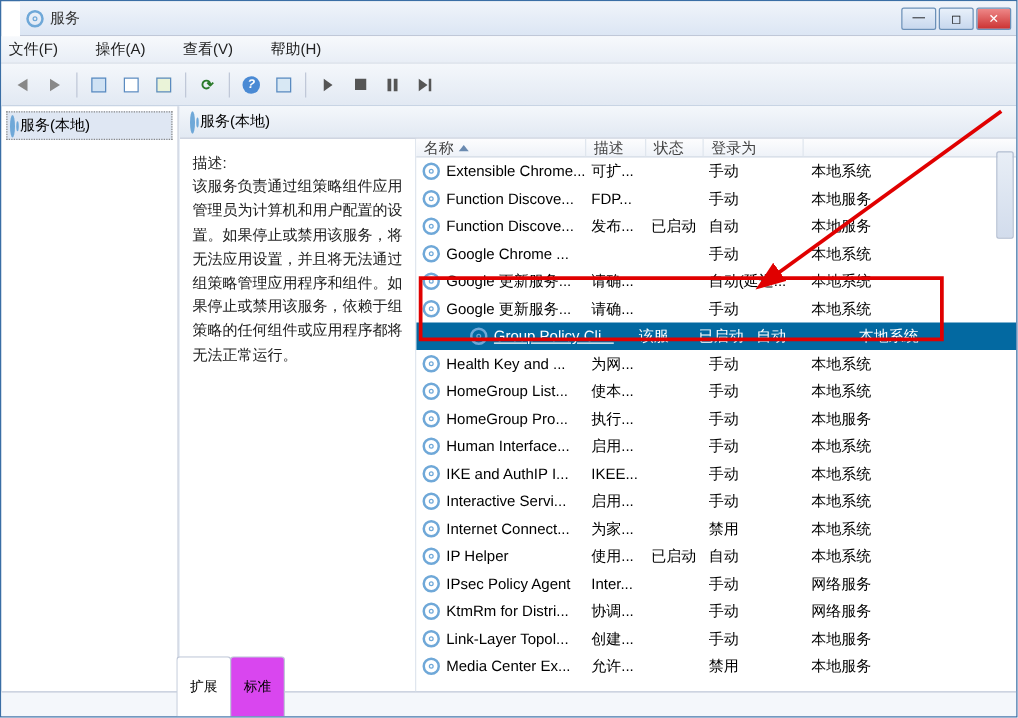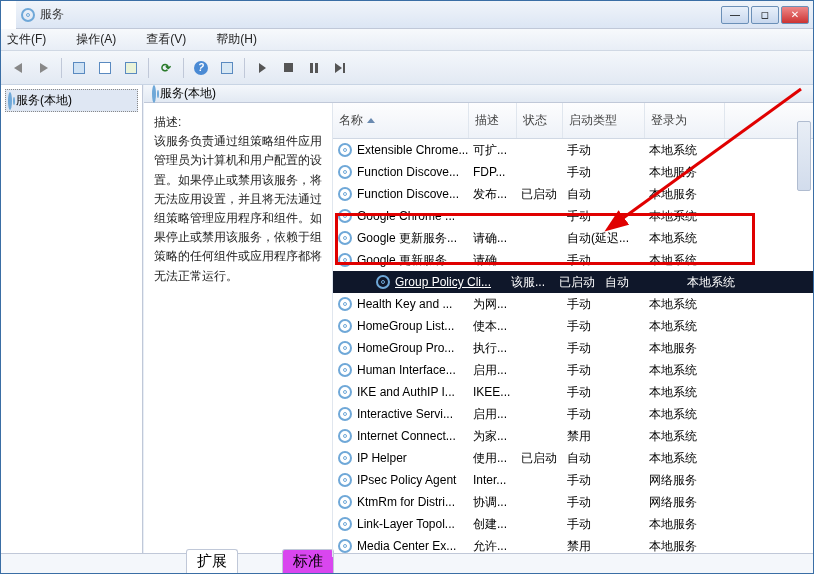--- a/index.html
+++ b/index.html
@@ -24,34 +24,34 @@
 .body-split{display:flex;height:calc(100% - 28px - 22px - 34px - 20px);}
 .left-pane{width:142px;border-right:1px solid #c0c8d8;padding:4px;}
 .node{display:flex;align-items:center;gap:4px;padding:2px;}
 .node.sel{background:#dfe7f3;border:1px dotted #888;}
 .right-pane{flex:1;display:flex;flex-direction:column;border-left:1px solid #e8eef6;}
 .right-header{height:26px;background:linear-gradient(#f4f7fb,#e2e9f3);display:flex;align-items:center;padding:0 8px;gap:4px;border-bottom:1px solid #c0c8d8;}
 .body-content{flex:1;display:flex;}
 .desc-pane{width:188px;padding:10px 10px;color:#222;line-height:1.6;}
 .desc-title{font-weight:bold;margin-bottom:12px;}
 .list-pane{flex:1;position:relative;border-left:1px solid #e0e6ee;}
-.cols{height:36px;background:linear-gradient(#fdfdfe,#eef2f8);display:flex;align-items:center;border-bottom:1px solid #d0d8e4;}
+.cols{height:15px;background:linear-gradient(#fdfdfe,#eef2f8);display:flex;align-items:center;border-bottom:1px solid #d0d8e4;}
 .col{padding:0 6px;border-right:1px solid #e0e6ee;height:100%;display:flex;align-items:center;color:#444;}
 .col.sort:after{content:"";display:inline-block;margin-left:4px;width:0;height:0;border-left:4px solid transparent;border-right:4px solid transparent;border-bottom:5px solid #6a8ab0;}
 .c0{width:136px;} .c1{width:48px;} .c2{width:46px;} .c3{width:82px;} .c4{width:80px;}
 .rows{overflow:auto;height:calc(100% - 24px);} 
 .row{height:22px;display:flex;align-items:center;padding-left:4px;}
 .row .ricon{width:16px;height:16px;margin-right:4px;display:inline-flex;align-items:center;justify-content:center;}
 .row span{white-space:nowrap;overflow:hidden;text-overflow:ellipsis;}
 .r0{width:116px;} .r1{width:48px;} .r2{width:46px;} .r3{width:82px;} .r4{width:80px;}
-.row.sel{background:#0f172a;color:#fff;padding-left:42px;}
+.row.sel{background:#0369a1;color:#fff;padding-left:42px;}
 .row.sel a{color:#fff;}
 .row a{color:#0645c8;text-decoration:underline;}
 .tabs{height:20px;background:#f4f7fb;border-top:1px solid #c0c8d8;display:flex;align-items:flex-end;padding-left:140px;}
-.tab{padding:2px 10px;border:1px solid #c0c8d8;border-bottom:none;background:#fff;border-radius:3px 3px 0 0;margin-right:-1px;font-size:15px;margin-left:45px;}
+.tab{padding:16px 10px;border:1px solid #c0c8d8;border-bottom:none;background:#fff;border-radius:3px 3px 0 0;margin-right:-1px;font-size:11px;}
 .tab.back{background:#d946ef;}
 .annot-box{position:absolute;border:3px solid #e00000;pointer-events:none;}
 .annot-arrow{position:absolute;pointer-events:none;}
 .scroll-stub{position:absolute;right:2px;top:120px;width:14px;height:70px;background:linear-gradient(#e8eef6,#d2dcec);border:1px solid #b0bcd0;border-radius:2px;}
 .play{width:0;height:0;border-top:5px solid transparent;border-bottom:5px solid transparent;border-left:7px solid #555;}
 .square{width:9px;height:9px;background:#555;}
 .pause{display:flex;gap:2px;}
 .pause i{width:3px;height:10px;background:#555;display:block;}
 .step{display:flex;align-items:center;}
 .step .play{border-left-color:#555;}
@@ -143,21 +143,20 @@
     <div class="body-content">
       <div class="desc-pane">
         <div>描述:</div>
         <div>该服务负责通过组策略组件应用管理员为计算机和用户配置的设置。如果停止或禁用该服务，将无法应用设置，并且将无法通过组策略管理应用程序和组件。如果停止或禁用该服务，依赖于组策略的任何组件或应用程序都将无法正常运行。</div>
       </div>
       <div class="list-pane">
         <div class="cols">
           <div class="col c0 sort">名称</div>
           <div class="col c1">描述</div>
           <div class="col c2">状态</div>
-          <div class="col c3">启动类型</div>
           <div class="col c4">登录为</div>
         </div>
         <div class="rows" id="rows">
             <div class="row">
               <span class="ricon">
                 <i class="gear"></i>
               </span>
               <span class="r0">Extensible Chrome...</span>
               <span class="r1">可扩...</span>
               <span class="r2"></span>

